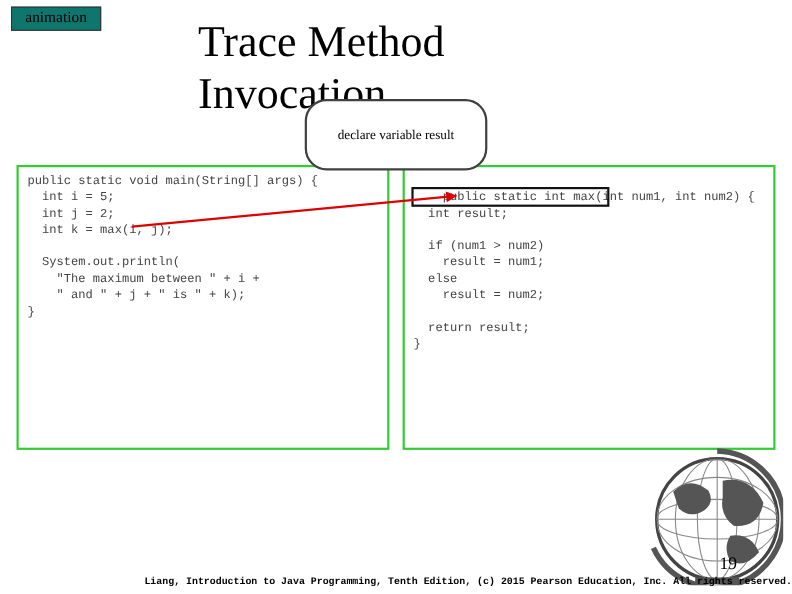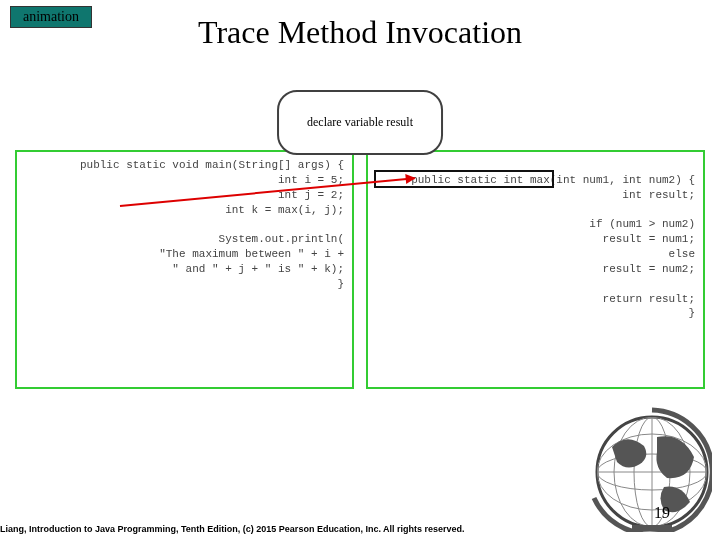--- a/index.html
+++ b/index.html
@@ -18,21 +18,21 @@
     border: 1px solid #333;
     padding: 2px 12px;
     font-size: 14px;
     background: #0f766e;
   }
   .title {
     position: absolute;
     top: 14px;
     left: 50%;
     transform: translateX(-50%);
-    font-size: 32px;
+    font-size: 40px;
     font-weight: normal;
   }
   .callout {
     position: absolute;
     top: 90px;
     left: 50%;
     transform: translateX(-50%);
     border: 2px solid #404040;
     border-radius: 20px;
     padding: 23px 28px;
@@ -44,29 +44,28 @@
     position: absolute;
     top: 150px;
     left: 15px;
     right: 15px;
     display: flex;
     gap: 12px;
   }
   .code-pane {
     border: 2px solid #3c3;
     flex: 1;
-    padding: 6px 8px 36px 8px;
+    padding: 6px 8px 56px 8px;
     font-family: "Courier New", monospace;
     font-size: 11px;
     color: #444;
     line-height: 1.35;
     white-space: pre;
     position: relative;
     min-height: 155px;
-    text-align: right;
   }
   .hl-box {
     position: absolute;
     border: 2px solid #111;
     background: transparent;
     z-index: 3;
   }
   .arrow-line {
     position: absolute;
     height: 2px;
@@ -88,22 +87,22 @@
     right: 8px;
     bottom: 8px;
     width: 140px;
     height: 130px;
   }
   .footer {
     position: absolute;
     bottom: 6px;
     left: 0;
     width: 100%;
-    text-align: left;
-    font-family: Liberation Sans, sans-serif;
+    text-align: right;
+    font-family: Liberation Mono, monospace;
     font-size: 9px;
     font-weight: bold;
   }
   .pagenum {
     position: absolute;
     right: 50px;
     bottom: 18px;
     font-size: 16px;
     padding-left: 20px;
   }

